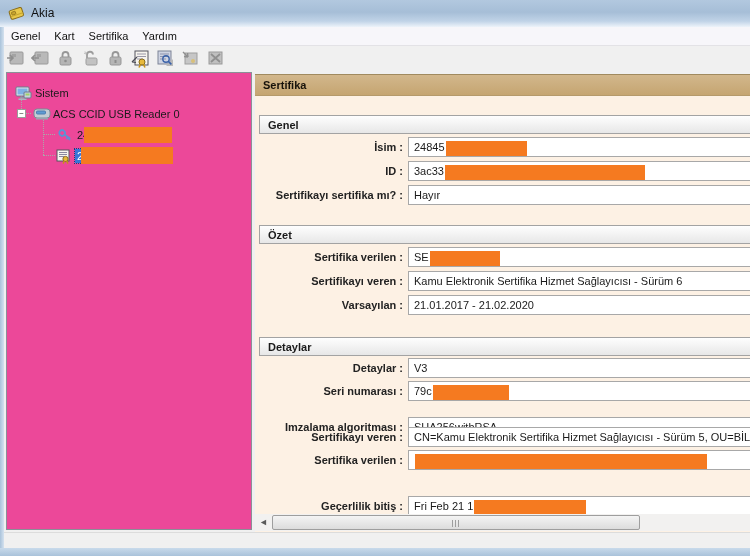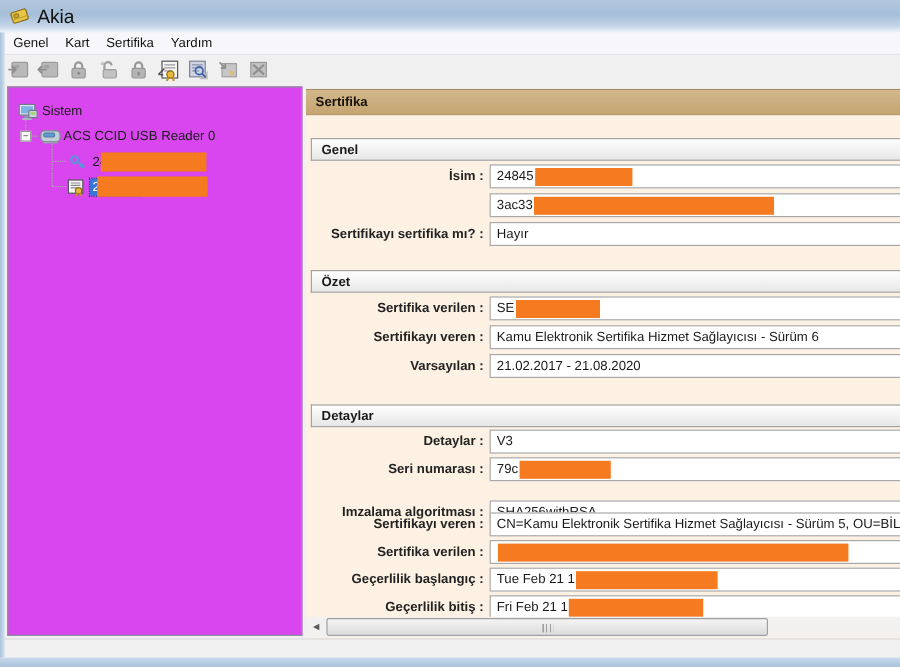--- a/index.html
+++ b/index.html
@@ -4,33 +4,33 @@
 <style>
   * { margin:0; padding:0; box-sizing:border-box; }
   html,body { width:750px; height:556px; overflow:hidden; }
   body { font-family:"Liberation Sans","DejaVu Sans",sans-serif; font-size:11px; color:#1a1a1a; background:#f0f0f0; }
   .window { position:absolute; left:0; top:0; width:750px; height:556px; background:#f0f0f0; overflow:hidden; }
 
   
   .titlebar { position:absolute; left:0; top:0; width:750px; height:27px;
     background:linear-gradient(to bottom,#b2c8df 0%,#a6bed7 45%,#c0d3e7 78%,#edf3fa 100%); }
   .titlebar .app-icon { position:absolute; left:8px; top:5px; width:17px; height:17px; }
-  .titlebar .title { position:absolute; left:31px; top:6px; font-size:16px; color:#111; }
+  .titlebar .title { position:absolute; left:31px; top:6px; font-size:12px; color:#111; }
 
   
   .menubar { position:absolute; left:0; top:27px; width:750px; height:19px; background:#f7f6fa; border-bottom:1px solid #e3e2e6; display:flex; align-items:center; padding-left:4px; }
   .menu-item { padding:2px 7px; color:#111; }
 
   
   .toolbar { position:absolute; left:0; top:46px; width:750px; height:25px; background:#f0f0f0; display:flex; align-items:center; padding-left:5px; gap:4px; }
   .tb-btn { width:21px; height:21px; display:flex; align-items:center; justify-content:center; }
   .tb-btn svg { display:block; }
 
   
-  .tree-panel { position:absolute; left:6px; top:72px; width:246px; height:458px; background:#d946ef; border:1px solid #8a9097; overflow:hidden; }
+  .tree-panel { position:absolute; left:6px; top:72px; width:246px; height:458px; background:#ec4899; border:1px solid #8a9097; overflow:hidden; }
   .tree-row { position:absolute; height:18px; display:flex; align-items:center; white-space:nowrap; }
   .tree-row .ticon { width:17px; height:15px; margin-right:3px; flex:none; }
   .expander { position:absolute; width:9px; height:9px; border:1px solid #9a9a9a; background:#fff; font-size:8px; line-height:7px; text-align:center; color:#333; }
   .tline { position:absolute; border-left:1px dotted #a9a9a9; }
   .tline-h { position:absolute; border-top:1px dotted #a9a9a9; }
   .sel-label { background:#3875d7; color:#fff; padding:1px 2px; outline:1px dotted #10407f; }
   .redact { display:inline-block; background:#f57a20; height:15px; vertical-align:middle; }
   .tree-redact { position:absolute; background:#f57a20; height:16px; }
 
   
@@ -210,39 +210,40 @@
 
   <div class="cert-panel">
     <div class="cert-header">Sertifika</div>
 
     <div class="section-header" style="top:41px;">Genel</div>
     <div class="frow" style="top:63px;">
       <span class="flabel">İsim :</span>
       <span class="fbox"><span>24845</span><span class="redact" style="width:81px;"></span></span>
     </div>
     <div class="frow" style="top:87px;">
+      <span class="flabel">ID :</span>
       <span class="fbox"><span>3ac33</span><span class="redact" style="width:200px;"></span></span>
     </div>
     <div class="frow" style="top:111px;">
       <span class="flabel">Sertifikayı sertifika mı? :</span>
       <span class="fbox"><span>Hayır</span></span>
     </div>
 
     <div class="section-header" style="top:151px;">Özet</div>
     <div class="frow" style="top:173px;">
       <span class="flabel">Sertifika verilen :</span>
       <span class="fbox"><span>SE</span><span class="redact" style="width:70px;"></span></span>
     </div>
     <div class="frow" style="top:197px;">
       <span class="flabel">Sertifikayı veren :</span>
       <span class="fbox"><span>Kamu Elektronik Sertifika Hizmet Sağlayıcısı - Sürüm 6</span></span>
     </div>
     <div class="frow" style="top:221px;">
       <span class="flabel">Varsayılan :</span>
-      <span class="fbox"><span>21.02.2017 - 21.08.2020</span></span>
+      <span class="fbox"><span>21.01.2017 - 21.02.2020</span></span>
     </div>
 
     <div class="section-header" style="top:263px;">Detaylar</div>
     <div class="frow" style="top:284px;">
       <span class="flabel">Detaylar :</span>
       <span class="fbox"><span>V3</span></span>
     </div>
     <div class="frow" style="top:307px;">
       <span class="flabel">Seri numarası :</span>
       <span class="fbox"><span>79c</span><span class="redact" style="width:76px;"></span></span>
@@ -251,24 +252,20 @@
       <span class="flabel">Imzalama algoritması :</span>
       <span class="fbox"><span>SHA256withRSA</span></span>
     </div>
     <div class="frow" style="top:353px;">
       <span class="flabel">Sertifikayı veren :</span>
       <span class="fbox"><span>CN=Kamu Elektronik Sertifika Hizmet Sağlayıcısı - Sürüm 5, OU=BİLGEM,</span></span>
     </div>
     <div class="frow" style="top:376px;">
       <span class="flabel">Sertifika verilen :</span>
       <span class="fbox"><span></span><span class="redact" style="width:292px;"></span></span>
-    </div>
-    <div class="frow" style="top:399px;">
-      <span class="flabel">Geçerlilik başlangıç :</span>
-      <span class="fbox"><span>Tue Feb 21 1</span><span class="redact" style="width:118px;"></span></span>
     </div>
     <div class="frow" style="top:422px;">
       <span class="flabel">Geçerlilik bitiş :</span>
       <span class="fbox"><span>Fri Feb 21 1</span><span class="redact" style="width:112px;"></span></span>
     </div>
 
     <div class="hscroll">
       <span class="hs-arrow">◄</span>
       <span class="hs-thumb">
           <span class="hs-grip"></span>

